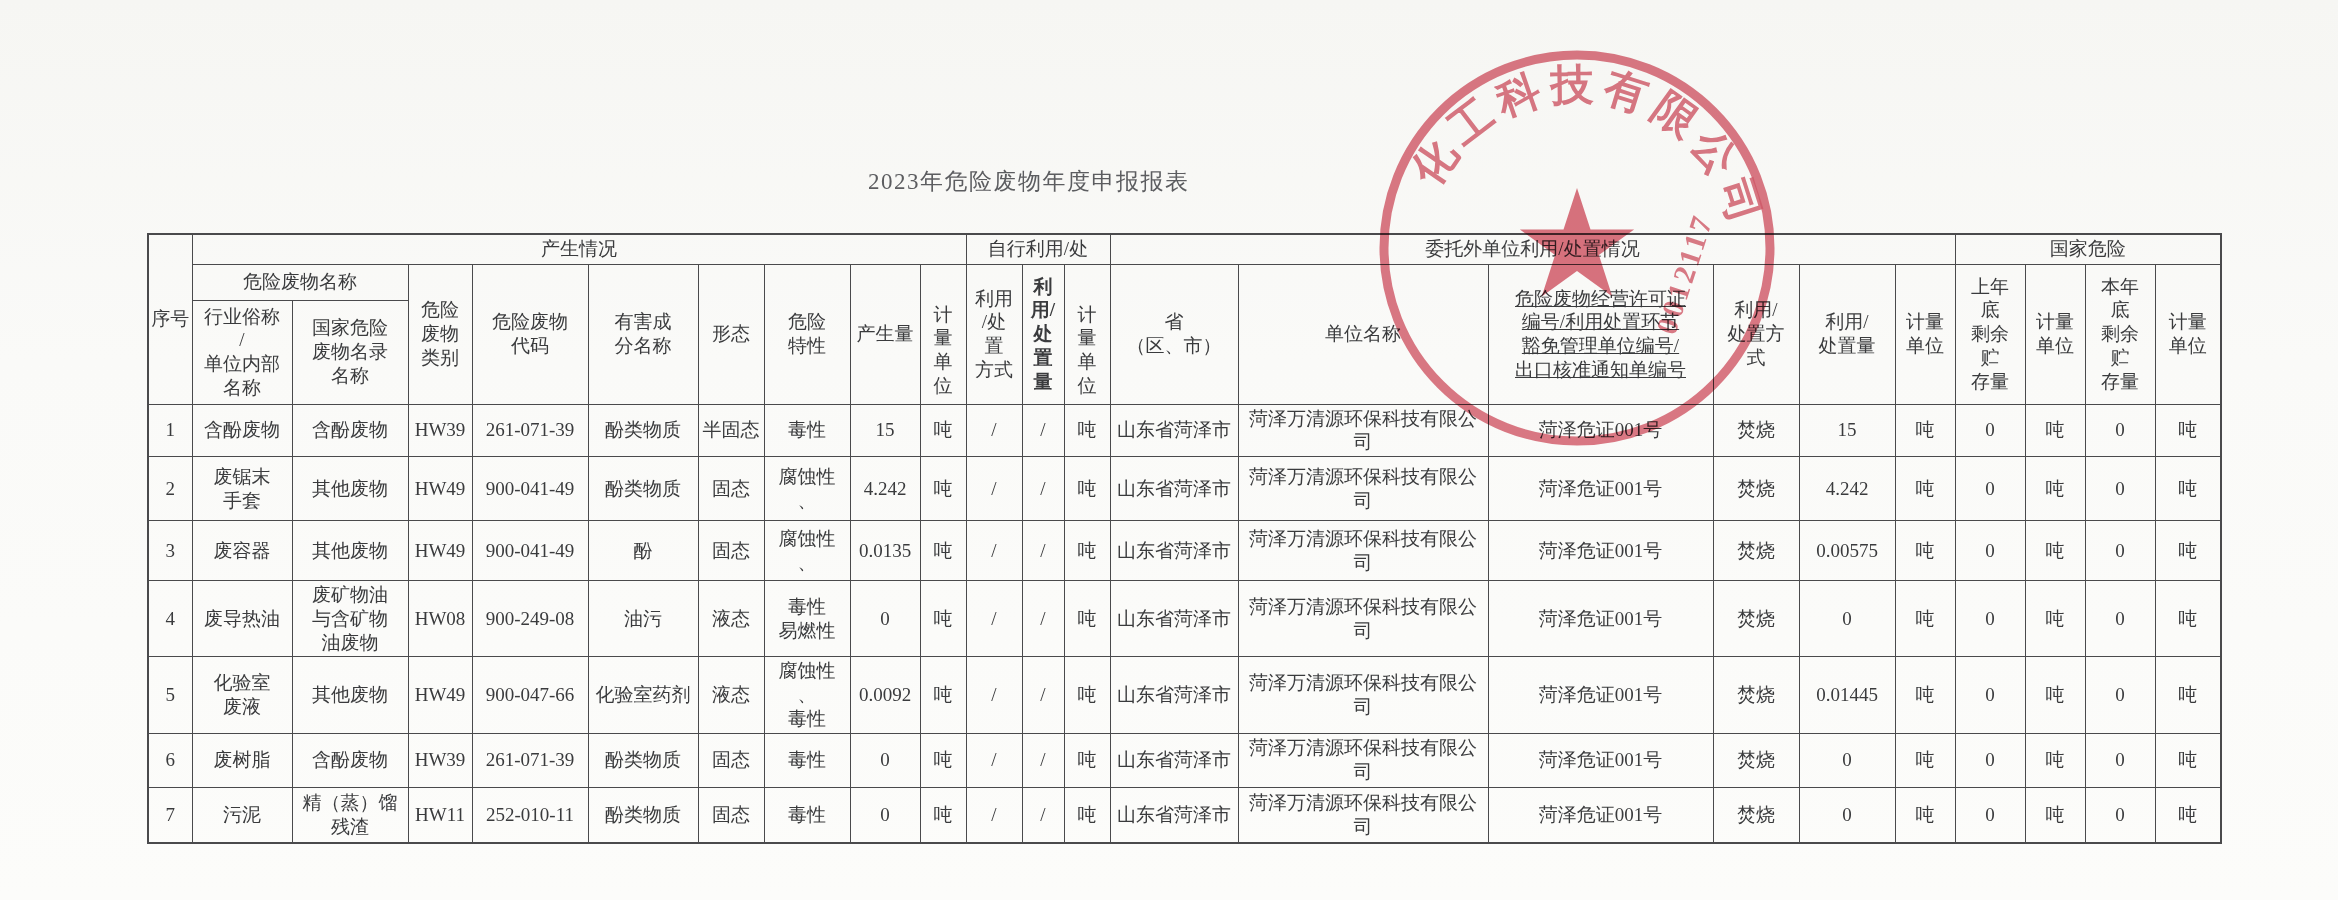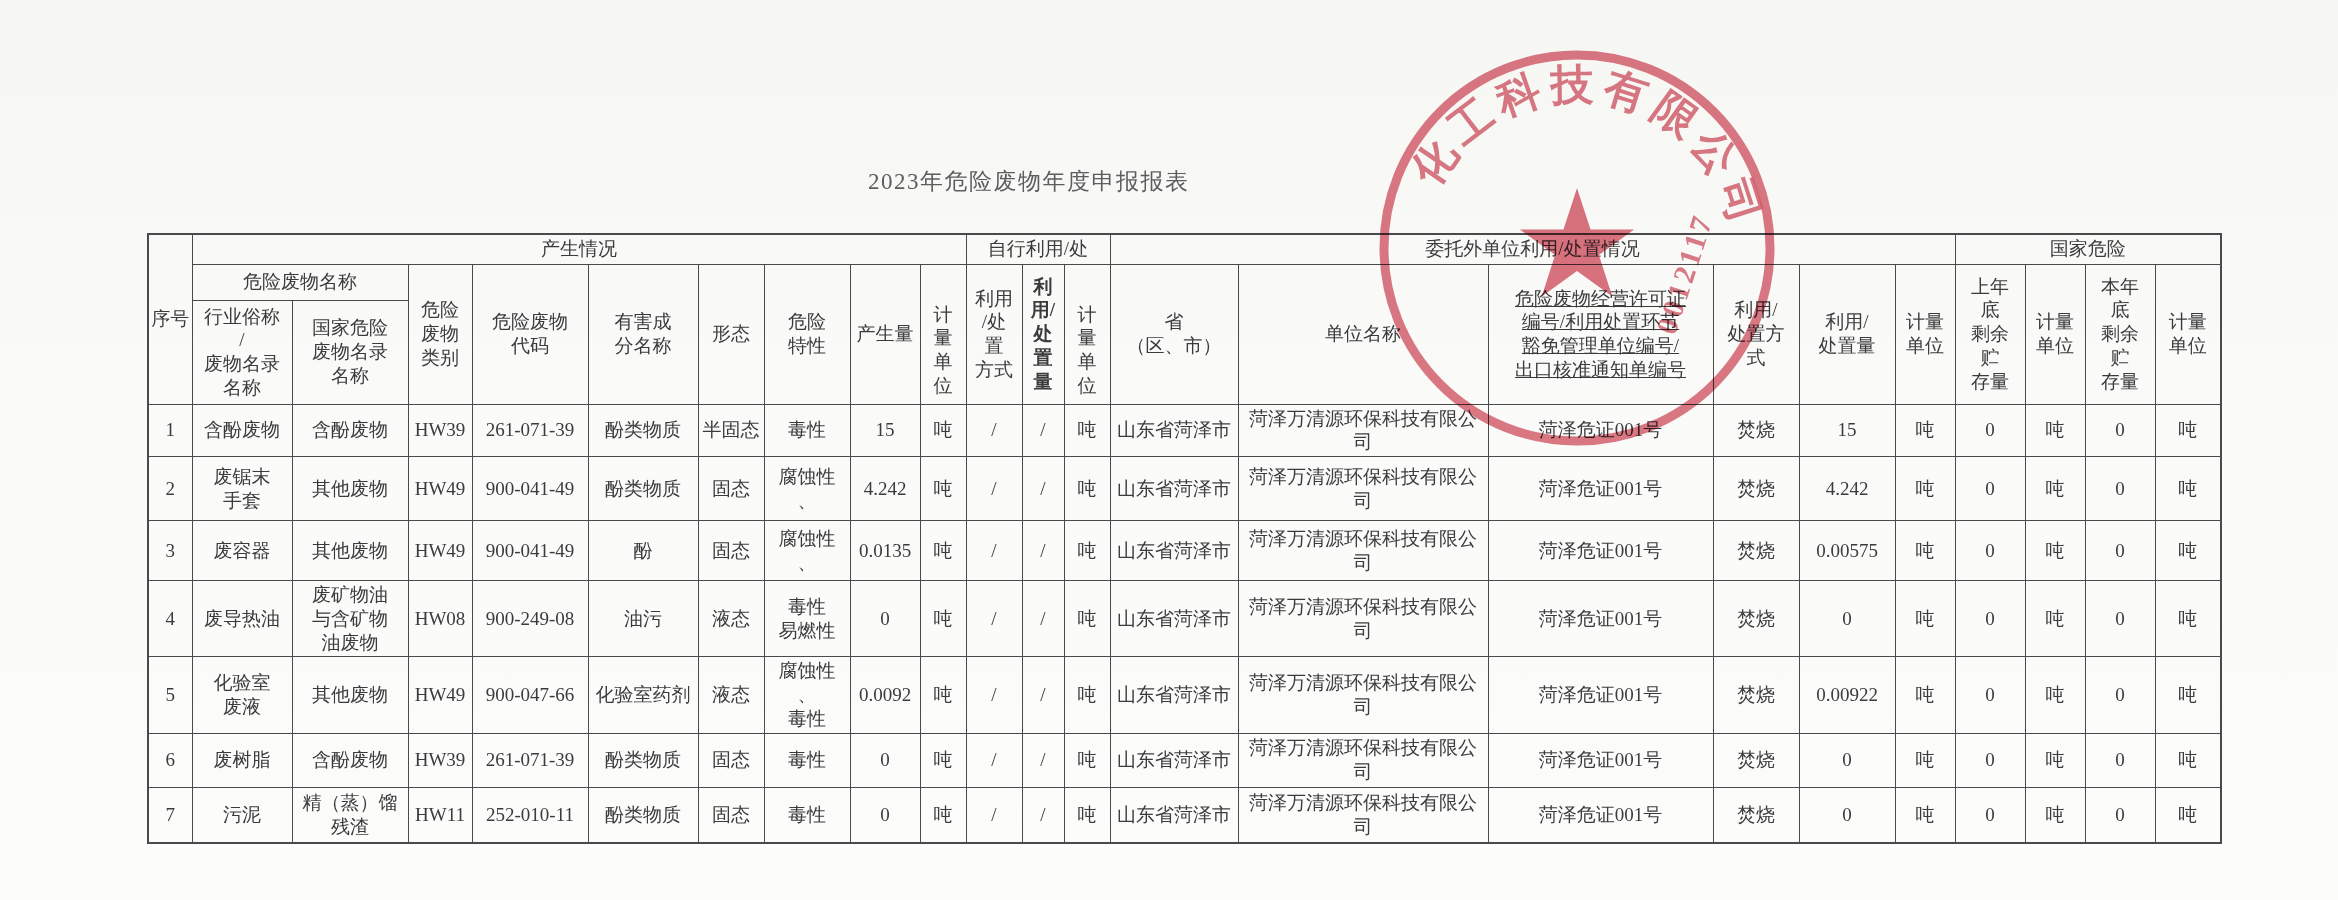--- a/index.html
+++ b/index.html
@@ -139,21 +139,21 @@
 底
 剩余
 贮
 存量</th>
         <th rowspan="2">计量
 单位</th>
       </tr>
       <tr>
         <th>行业俗称
 /
-废物名录
+单位内部
 名称</th>
         <th>国家危险
 废物名录
 名称</th>
       </tr>
     </thead>
     <tbody>
         <tr>
           <td>1</td>
           <td>含酚废物</td>
@@ -274,21 +274,21 @@
 毒性</td>
           <td>0.0092</td>
           <td>吨</td>
           <td>/</td>
           <td>/</td>
           <td>吨</td>
           <td>山东省菏泽市</td>
           <td>菏泽万清源环保科技有限公司</td>
           <td>菏泽危证001号</td>
           <td>焚烧</td>
-          <td>0.00922</td>
+          <td>0.01445</td>
           <td>吨</td>
           <td>0</td>
           <td>吨</td>
           <td>0</td>
           <td>吨</td>
         </tr>
         <tr>
           <td>6</td>
           <td>废树脂</td>
           <td>含酚废物</td>

